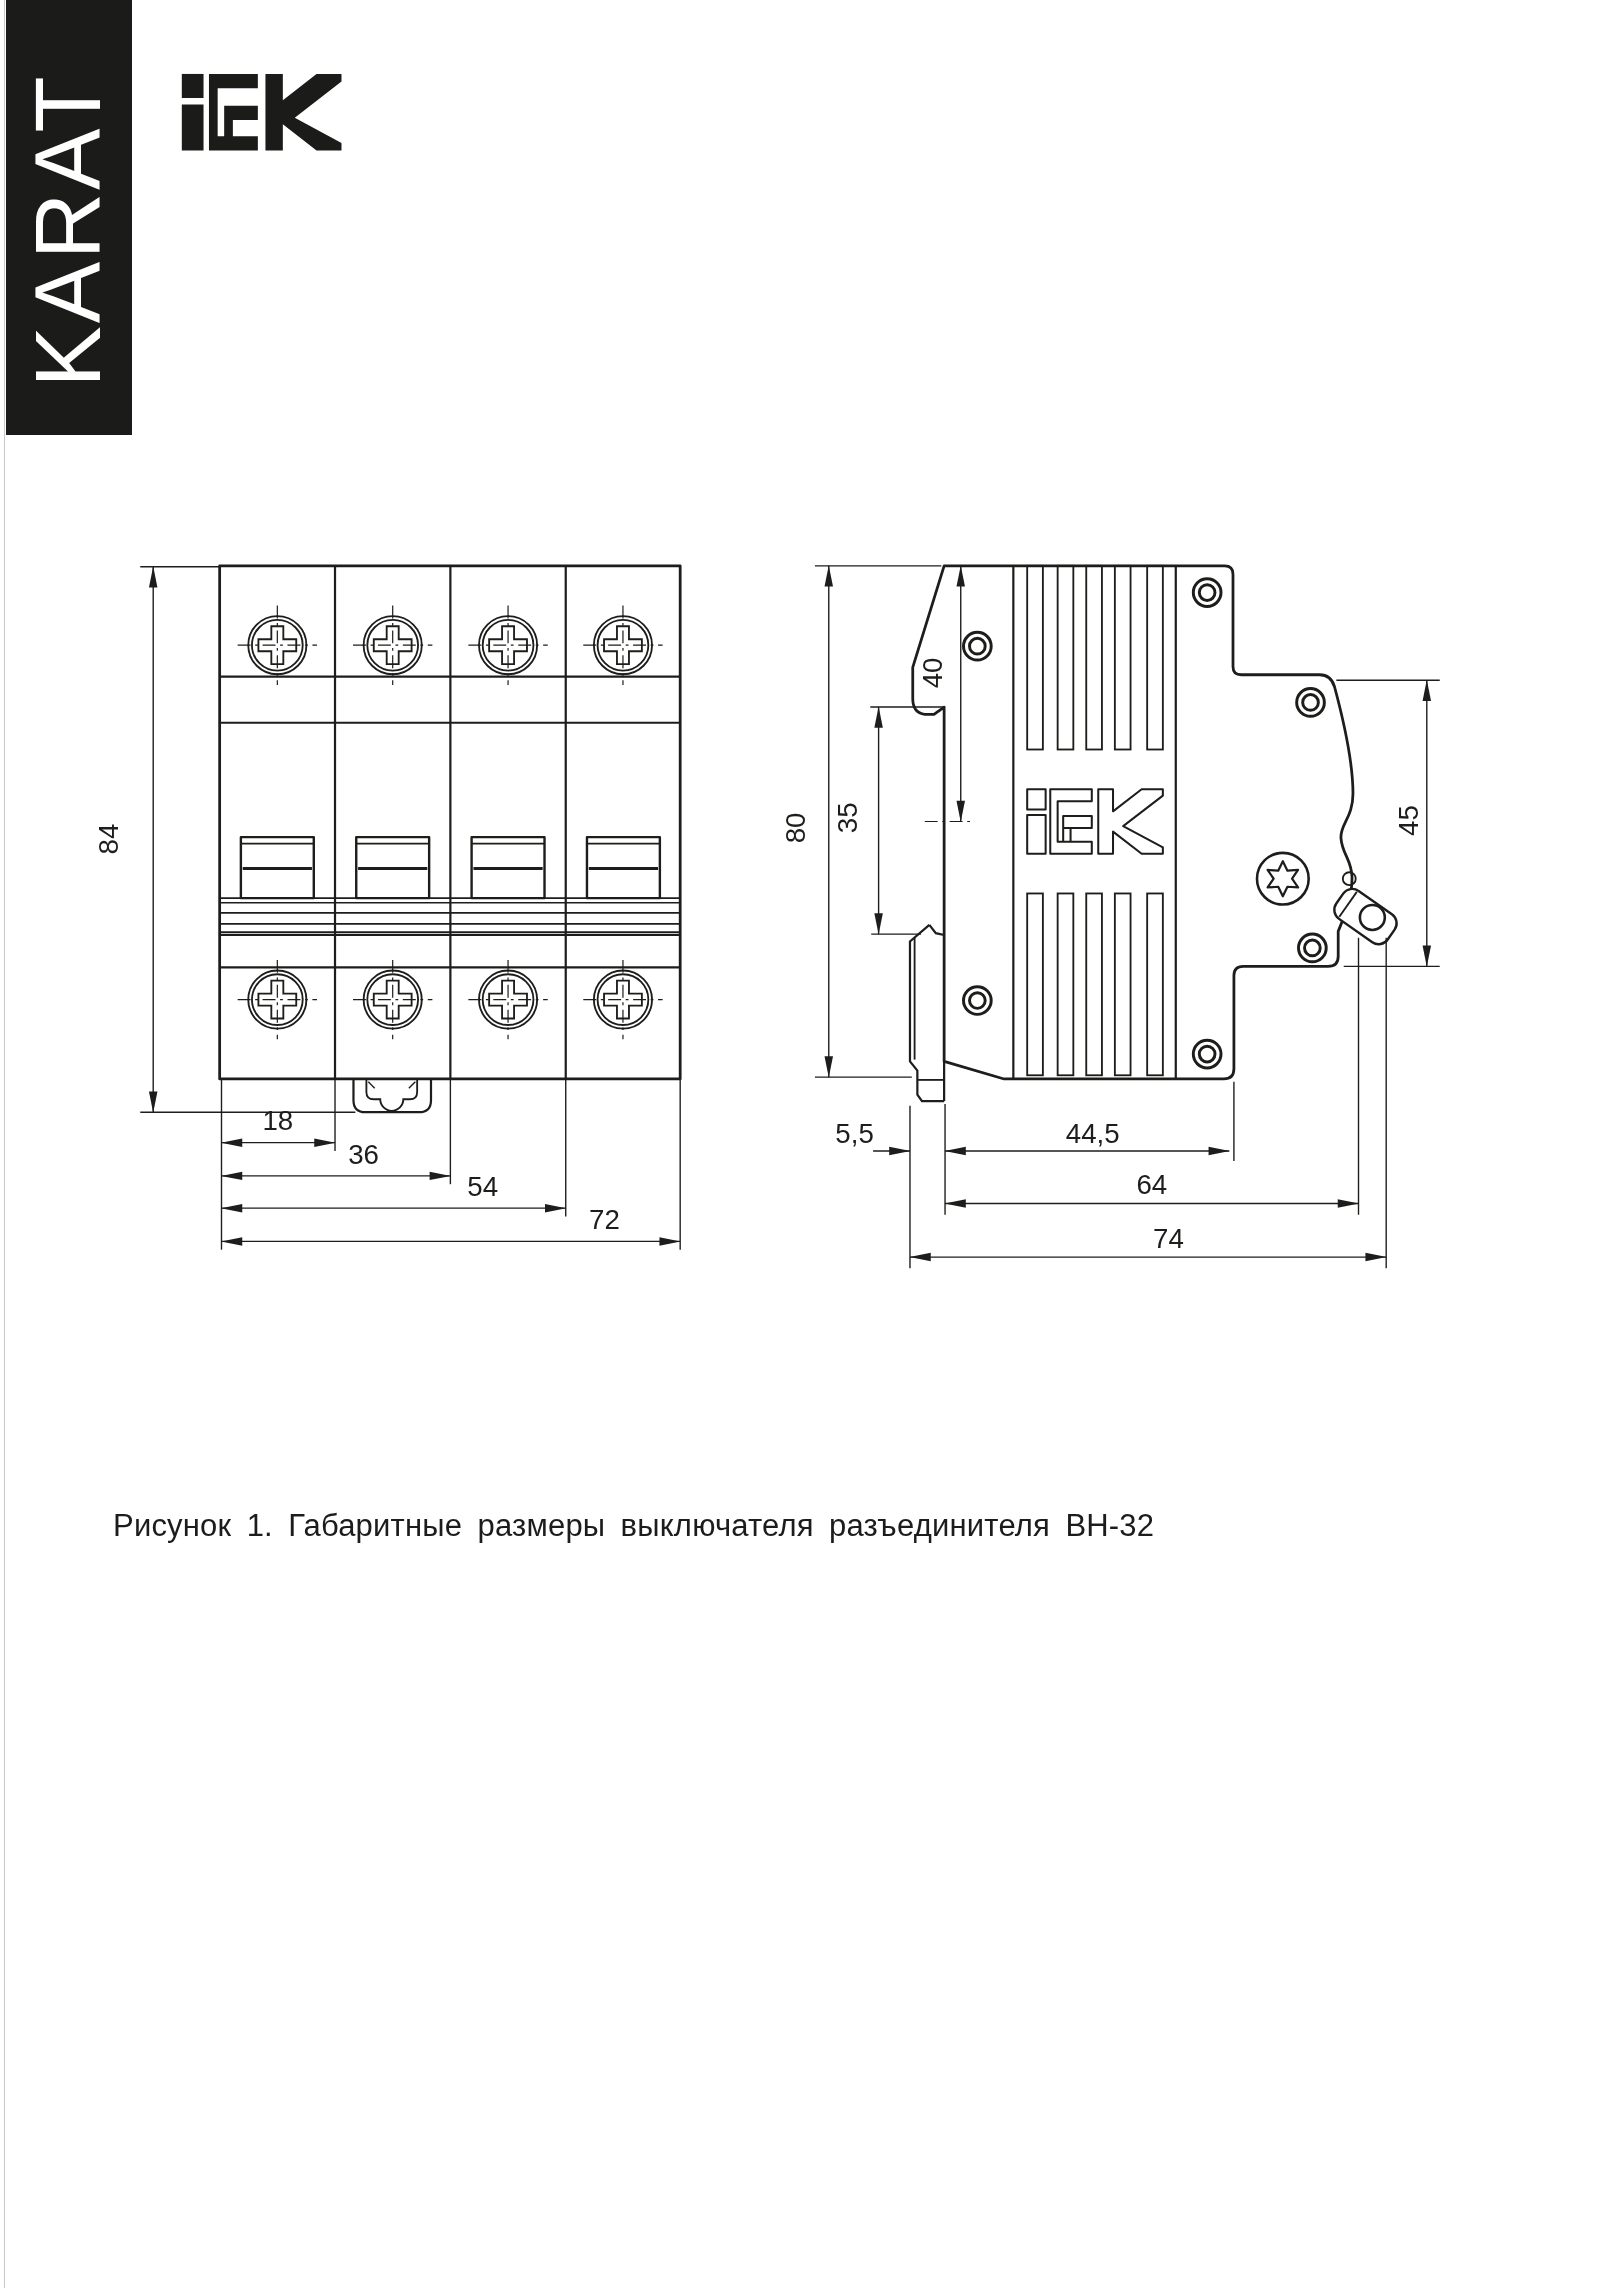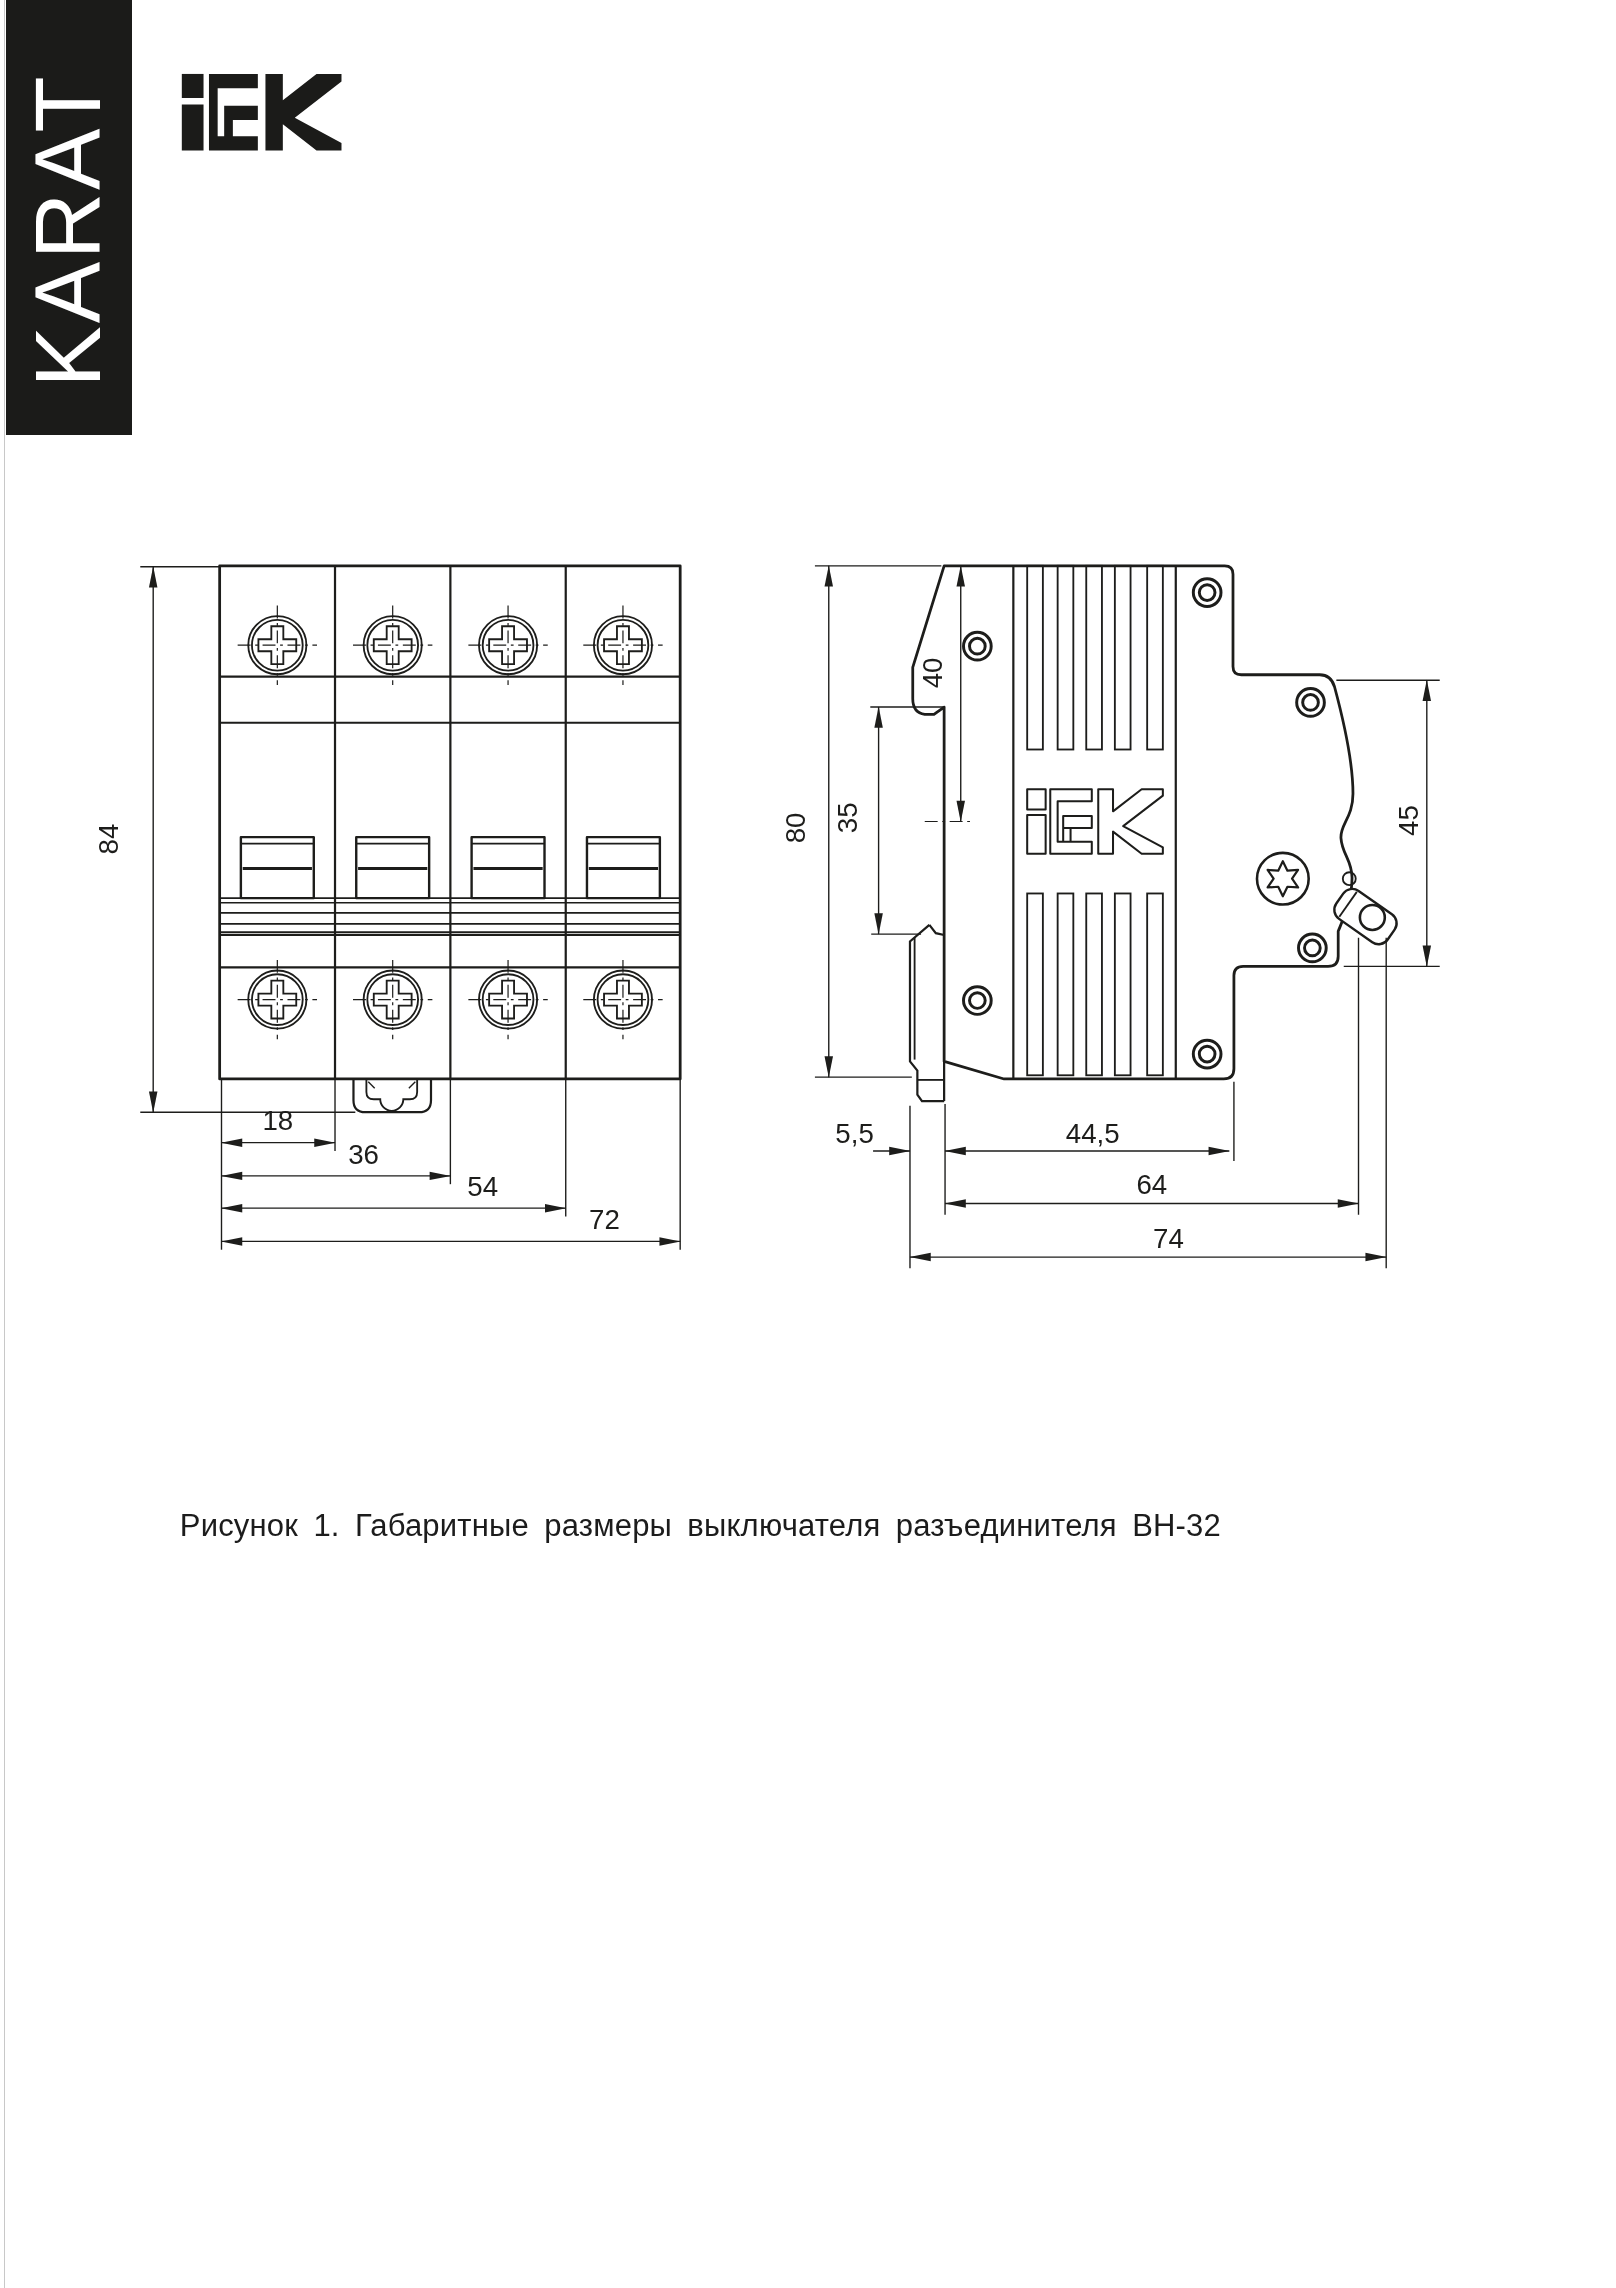--- a/index.html
+++ b/index.html
@@ -16,21 +16,21 @@
     background:#1b1b19; display:flex; align-items:center; justify-content:center;
   }
   .karat-band span {
     transform:rotate(-90deg); white-space:nowrap; color:#ffffff;
     font-size:92px; letter-spacing:2.8px; font-weight:400;
     position:relative; top:13px;
   }
   .drawing { position:absolute; left:0; top:0; }
   .caption {
     position:absolute; left:113px; top:1508px; width:1108px;
-    font-size:31px; color:#1c1c1c; word-spacing:6.5px; letter-spacing:0.2px;text-align:right;
+    font-size:31px; color:#1c1c1c; word-spacing:6.5px; letter-spacing:0.2px;
   }
   
   .o  { fill:none; stroke:#1d1d1b; stroke-width:3; stroke-linejoin:round; }
   .m  { fill:none; stroke:#1d1d1b; stroke-width:2.4; }
   .m2 { fill:none; stroke:#1d1d1b; stroke-width:2; }
   .t  { fill:none; stroke:#1d1d1b; stroke-width:1.5; }
   .cl { fill:none; stroke:#1d1d1b; stroke-width:1.3; stroke-dasharray:14 5 3 5; }
   .wf { fill:#ffffff; stroke:#1d1d1b; stroke-width:2.6; stroke-linejoin:round; }
   .dim { font-family:"Liberation Sans",sans-serif; font-size:30px; fill:#1d1d1b; text-anchor:middle; }
 </style>

